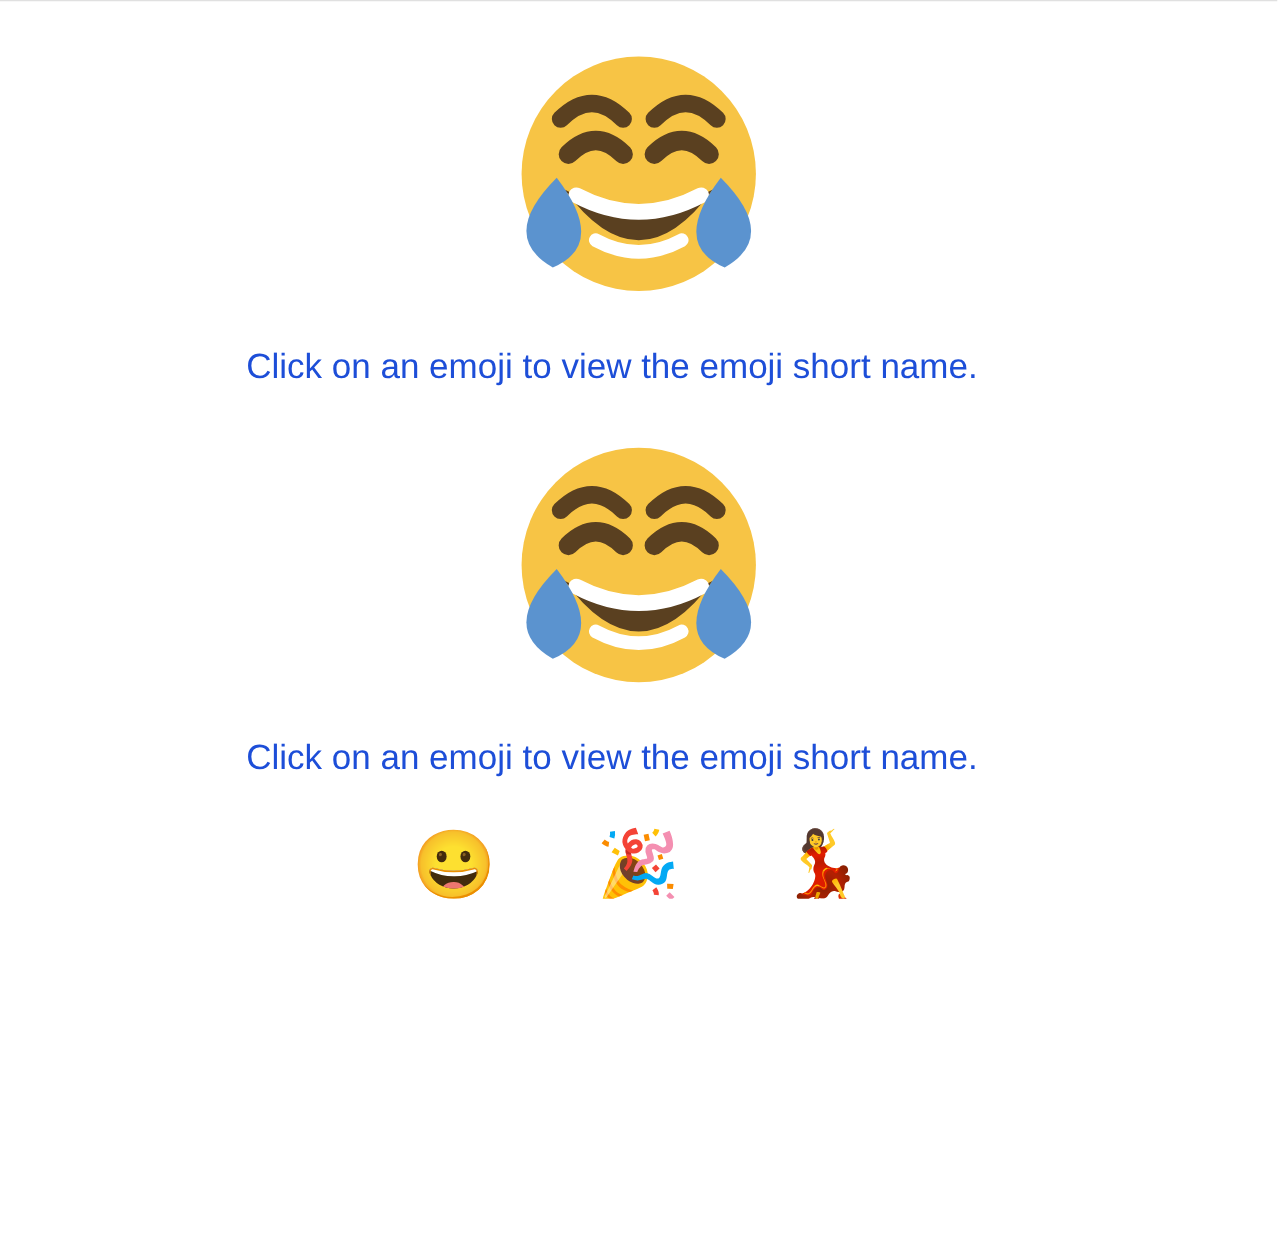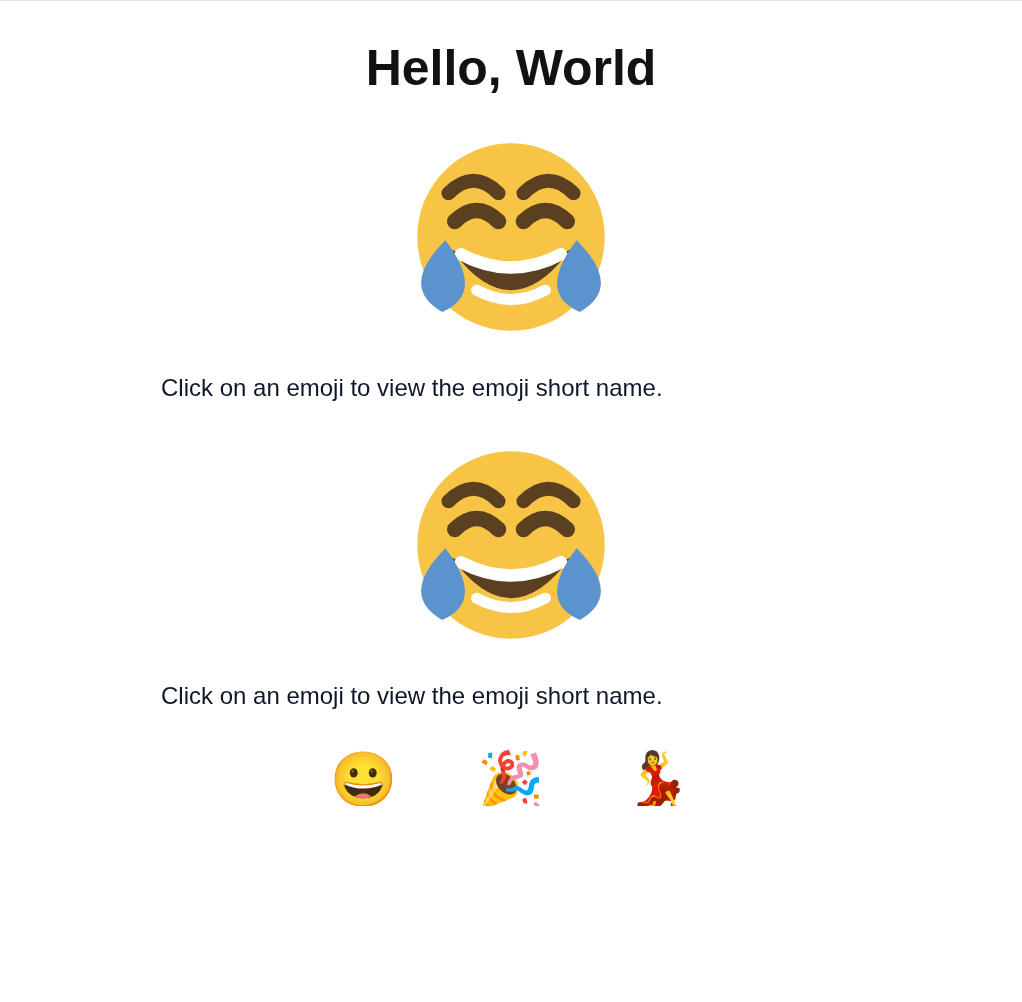--- a/index.html
+++ b/index.html
@@ -33,25 +33,26 @@
       margin-bottom: 36px;
     }
     .big-emoji {
       display: block;
       margin: 0 auto 34px auto;
       cursor: pointer;
       width: 200px;
       height: 200px;
     }
     .instruction {
-      font-size: 24px;
-      color: #0f172a;
+      font-size: 28px;
+      color: #1d4ed8;
       text-align: left;
       margin-bottom: 40px;
       line-height: 1.4;
+      margin-left: 36px;
     }
     .emoji-row {
       display: flex;
       justify-content: center;
       gap: 80px;
       margin-top: 10px;
     }
     .emoji-row span {
       font-size: 54px;
       cursor: pointer;
@@ -61,21 +62,20 @@
       display: block;
     }
   </style>
 </head>
 <body>
 
 <div class="top-border"></div>
 
 <div class="container">
 
-  <h1 class="page-title">Hello, World</h1>
 
   <div class="section">
     <svg class="big-emoji joy-emoji-svg" viewBox="0 0 64 64" width="200" height="200">
 
       <circle cx="32" cy="32" r="30" fill="#F7C445"></circle>
 
       <path d="M12 18 Q20 10 28 18" stroke="#5A4020" stroke-width="4.5" fill="none" stroke-linecap="round"></path>
       <path d="M36 18 Q44 10 52 18" stroke="#5A4020" stroke-width="4.5" fill="none" stroke-linecap="round"></path>
 
       <path d="M14 27 Q21 20 28 27" stroke="#5A4020" stroke-width="5" fill="none" stroke-linecap="round"></path>

